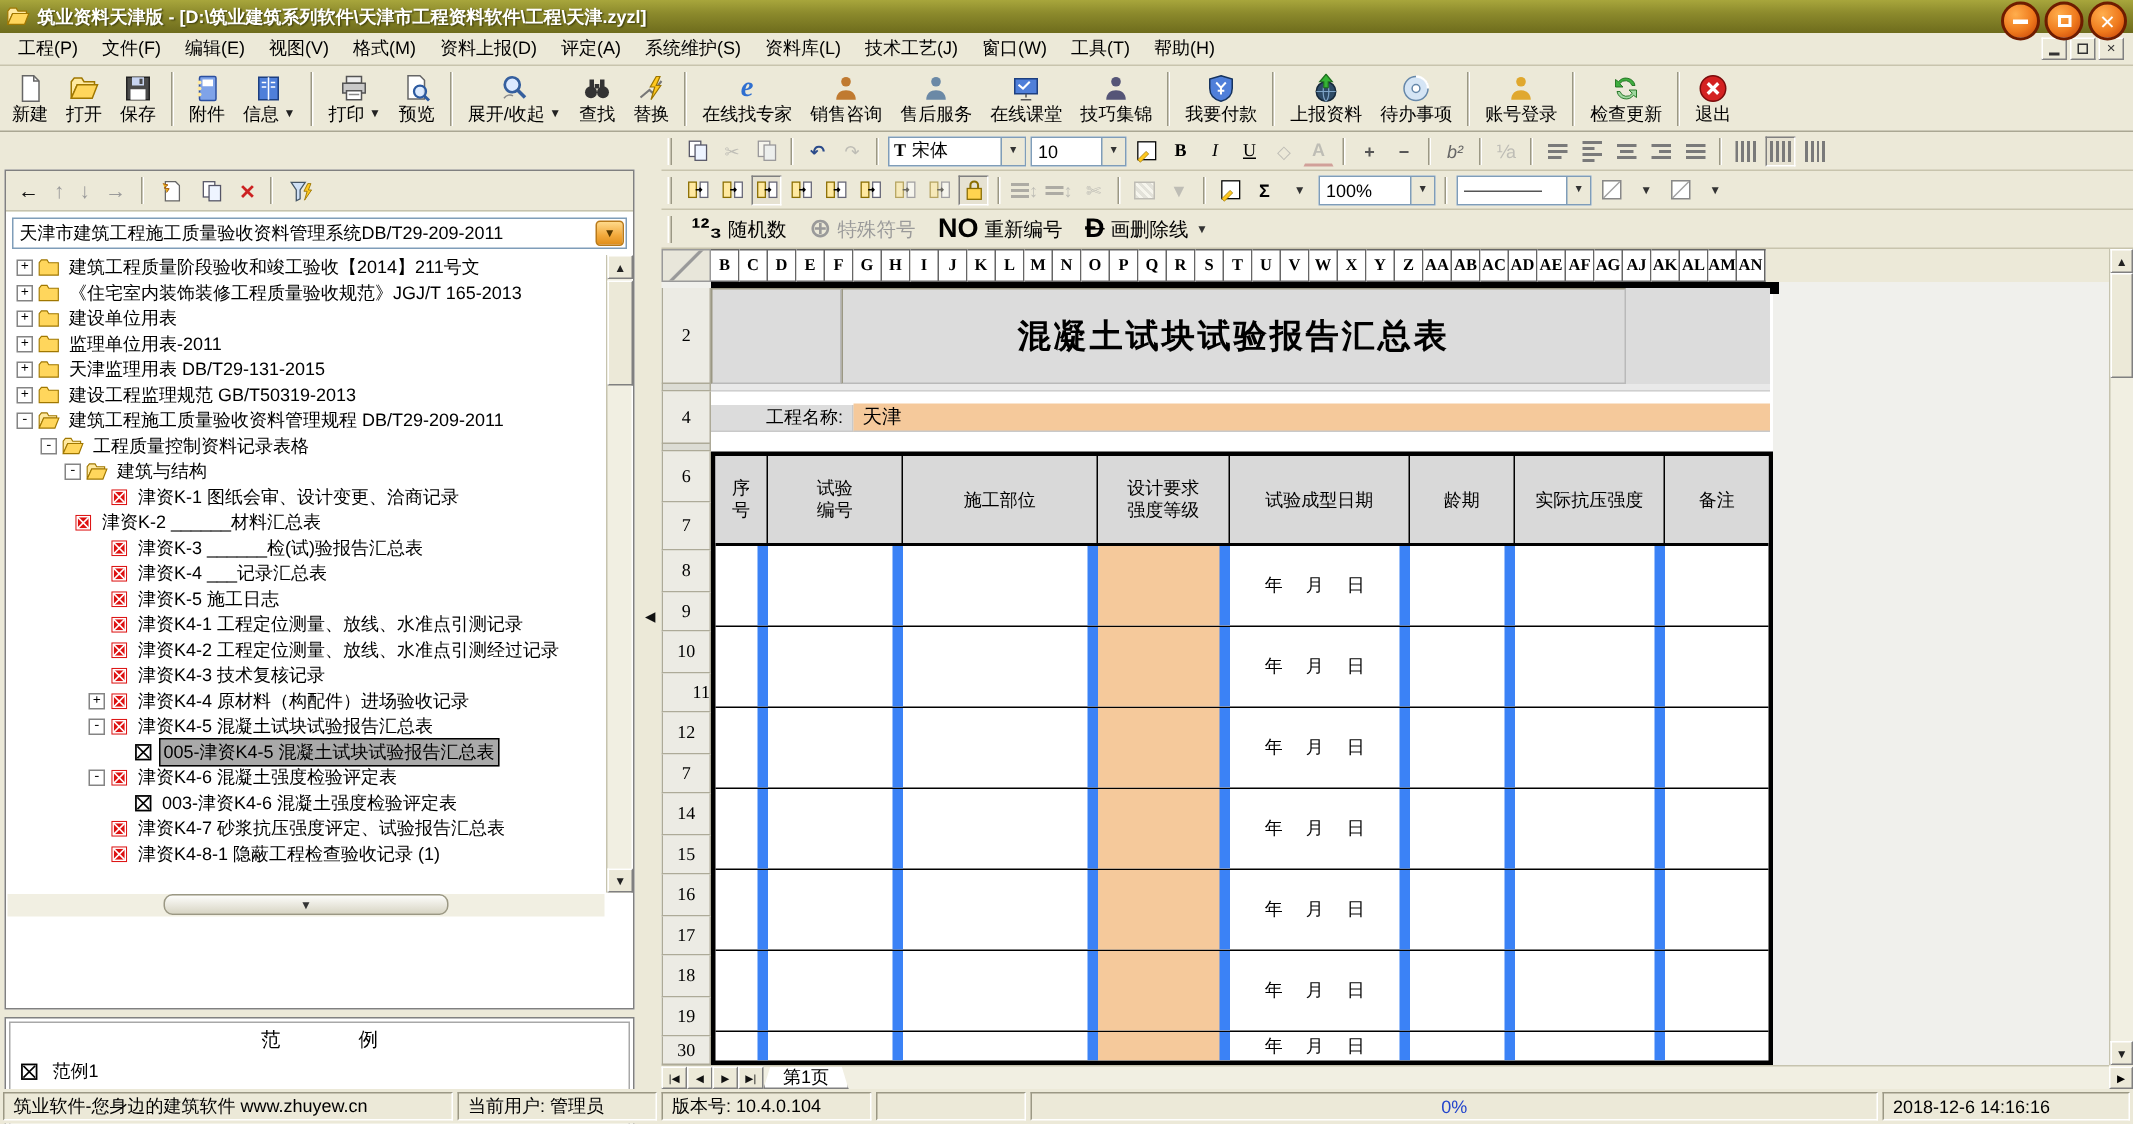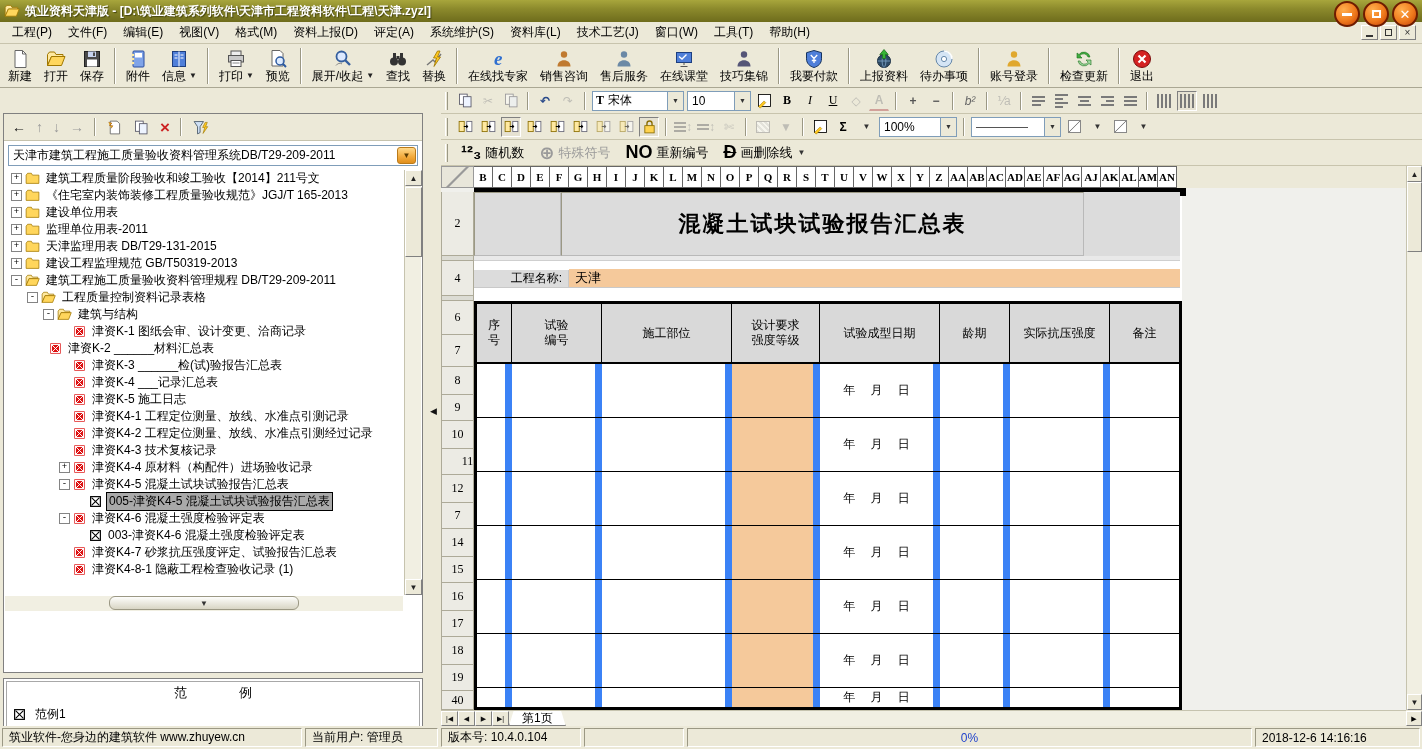--- a/index.html
+++ b/index.html
@@ -999,21 +999,21 @@
         <div class="rcell" style="height: 28px;">10</div>
         <div class="rcell" style="height: 26px; padding-left: 20px;">11</div>
         <div class="rcell" style="height: 28px;">12</div>
         <div class="rcell" style="height: 26px;">7</div>
         <div class="rcell" style="height: 28px;">14</div>
         <div class="rcell" style="height: 26px;">15</div>
         <div class="rcell" style="height: 28px;">16</div>
         <div class="rcell" style="height: 26px;">17</div>
         <div class="rcell" style="height: 28px;">18</div>
         <div class="rcell" style="height: 26px;">19</div>
-        <div class="rcell" style="height: 19px;">40</div>
+        <div class="rcell" style="height: 19px;">30</div>
       </div>
     <div class="sheet">
       <div class="blackbar"></div>
       <div class="fillhandle"></div>
       <div class="band b-title">
         <div class="seg" style="width:87px"></div>
         <div class="seg" style="width:523px">
           <span class="sheet-title">混凝土试块试验报告汇总表</span>
         </div>
       </div>

